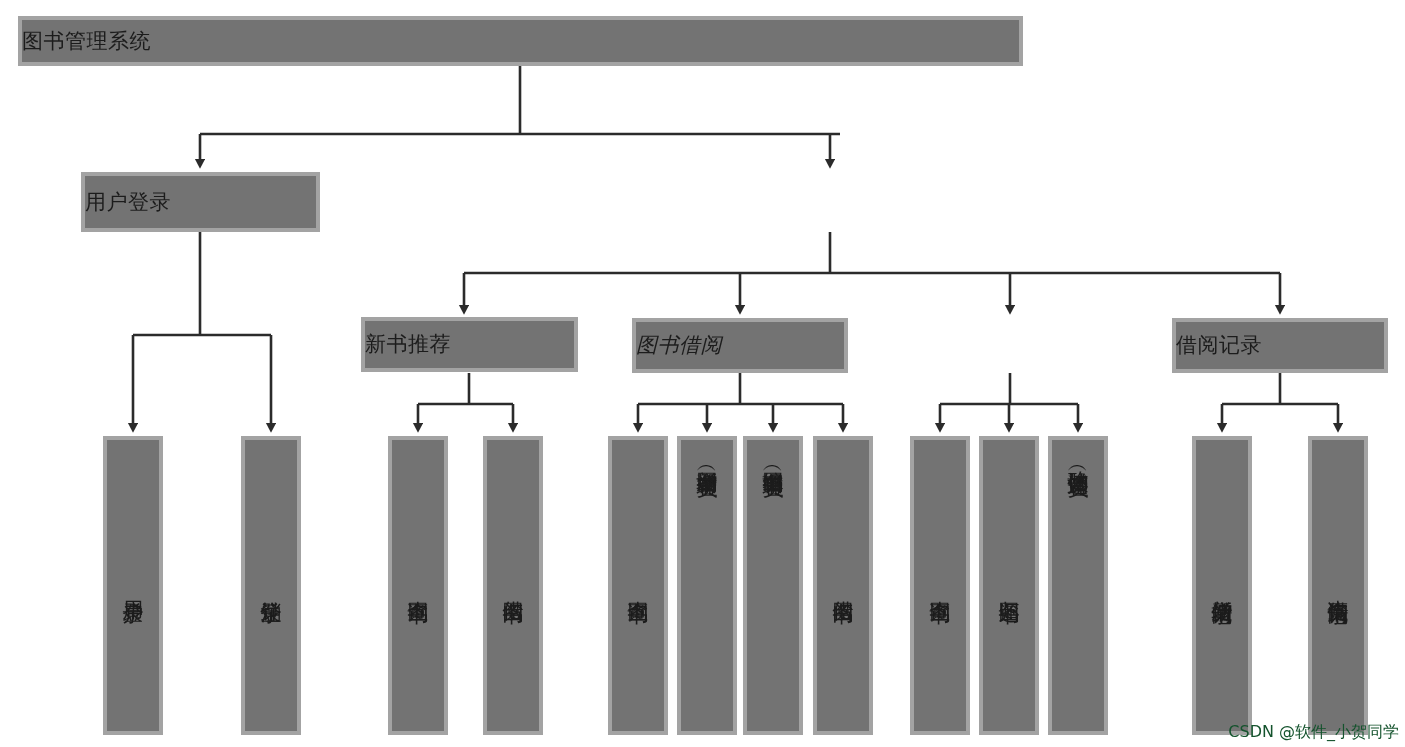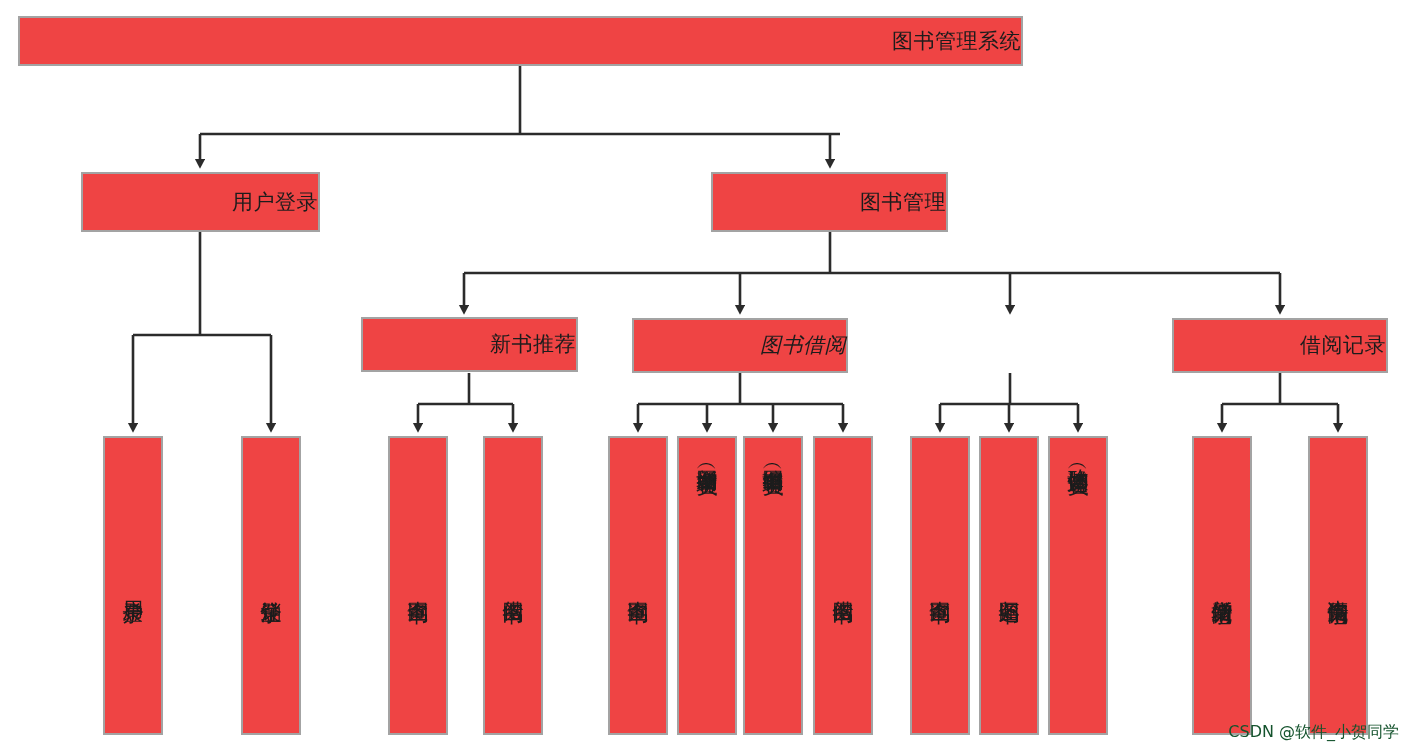--- a/index.html
+++ b/index.html
@@ -21,25 +21,25 @@
     position: absolute;
     left: 0;
     top: 0;
     width: 1405px;
     height: 747px;
     pointer-events: none;
   }
   .node {
     position: absolute;
     box-sizing: border-box;
-    background: #ef4444;
-    border: 2px solid #a3a3a3;
+    background: #737373;
+    border: 4px solid #a3a3a3;
     display: flex;
     align-items: center;
-    justify-content: flex-end;
+    justify-content: flex-start;
     color: #1c1c1c;
     z-index: 2;
   }
   .node .lbl {
     display: block;
     text-align: center;
     line-height: 1.18;
   }
   
   .node.h .lbl {
@@ -135,23 +135,20 @@
     </g>
   </svg>
 
   <div class="node h root" style="left:18px; top:16px; width:1005px; height:50px;">
     <span class="lbl">图书管理系统</span>
   </div>
 
   <div class="node h" style="left:81px; top:172px; width:239px; height:60px;">
     <span class="lbl">用户登录</span>
   </div>
-  <div class="node h" style="left:711px; top:172px; width:237px; height:60px;">
-    <span class="lbl">图书管理</span>
-  </div>
 
   <div class="node h" style="left:361px; top:317px; width:217px; height:55px;">
     <span class="lbl">新书推荐</span>
   </div>
   <div class="node h" style="left:632px; top:318px; width:216px; height:55px;font-style:italic;">
     <span class="lbl">图书借阅</span>
   </div>
   <div class="node h" style="left:1172px; top:318px; width:216px; height:55px;">
     <span class="lbl">借阅记录</span>
   </div>

